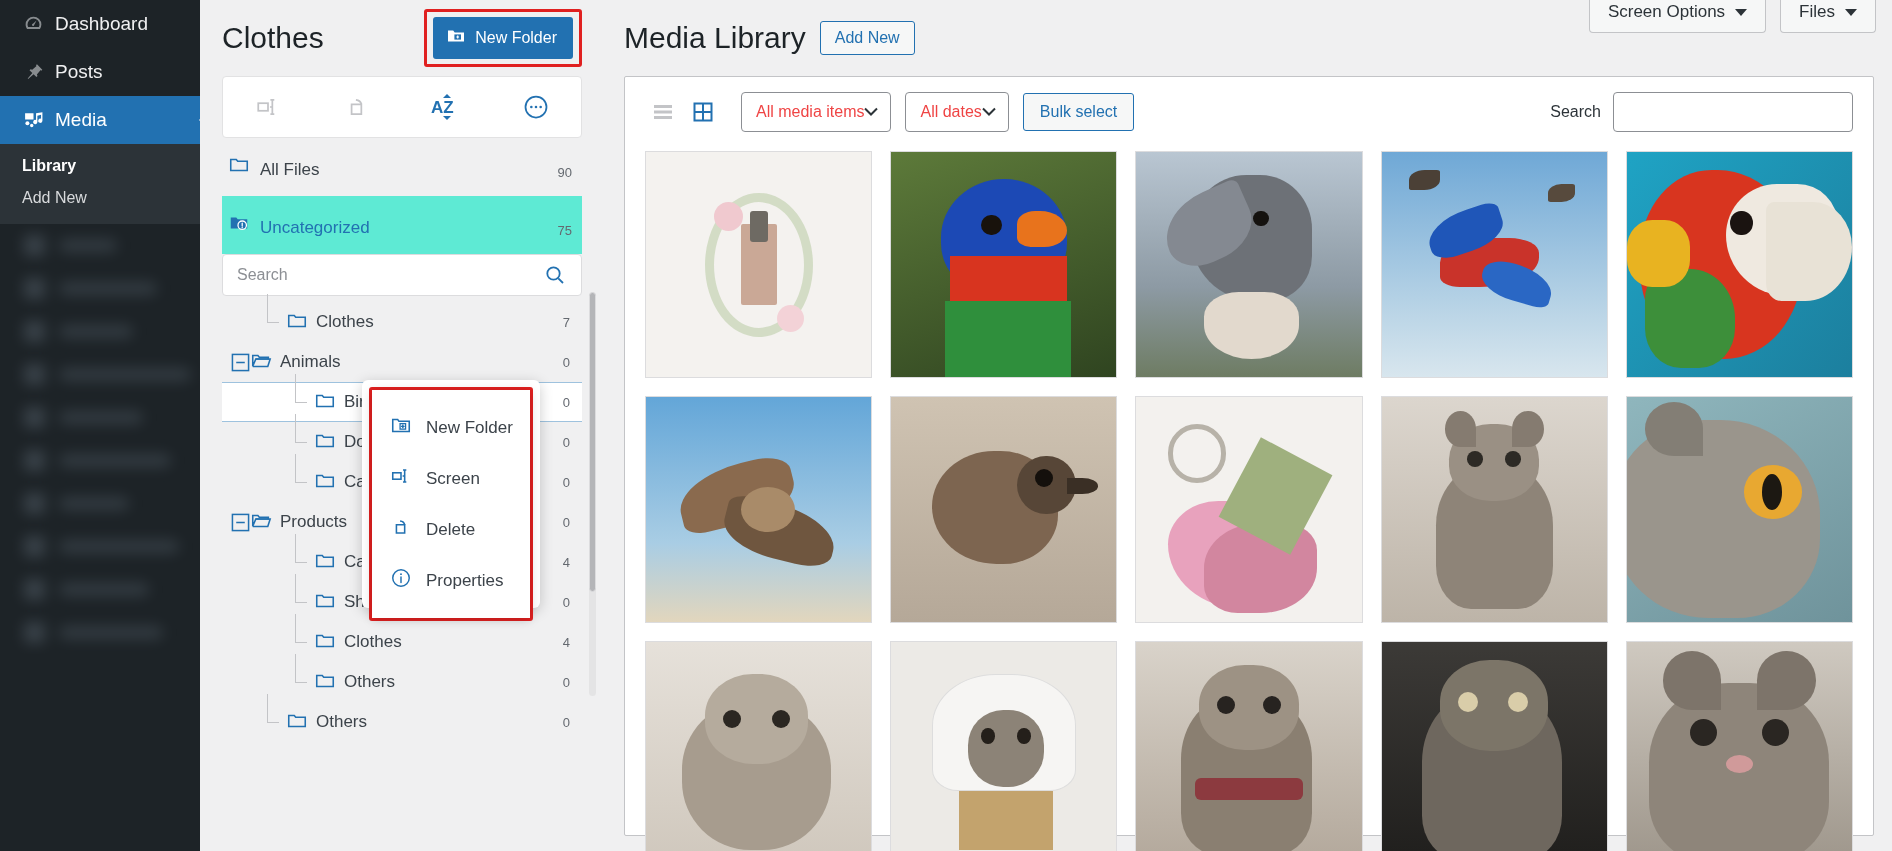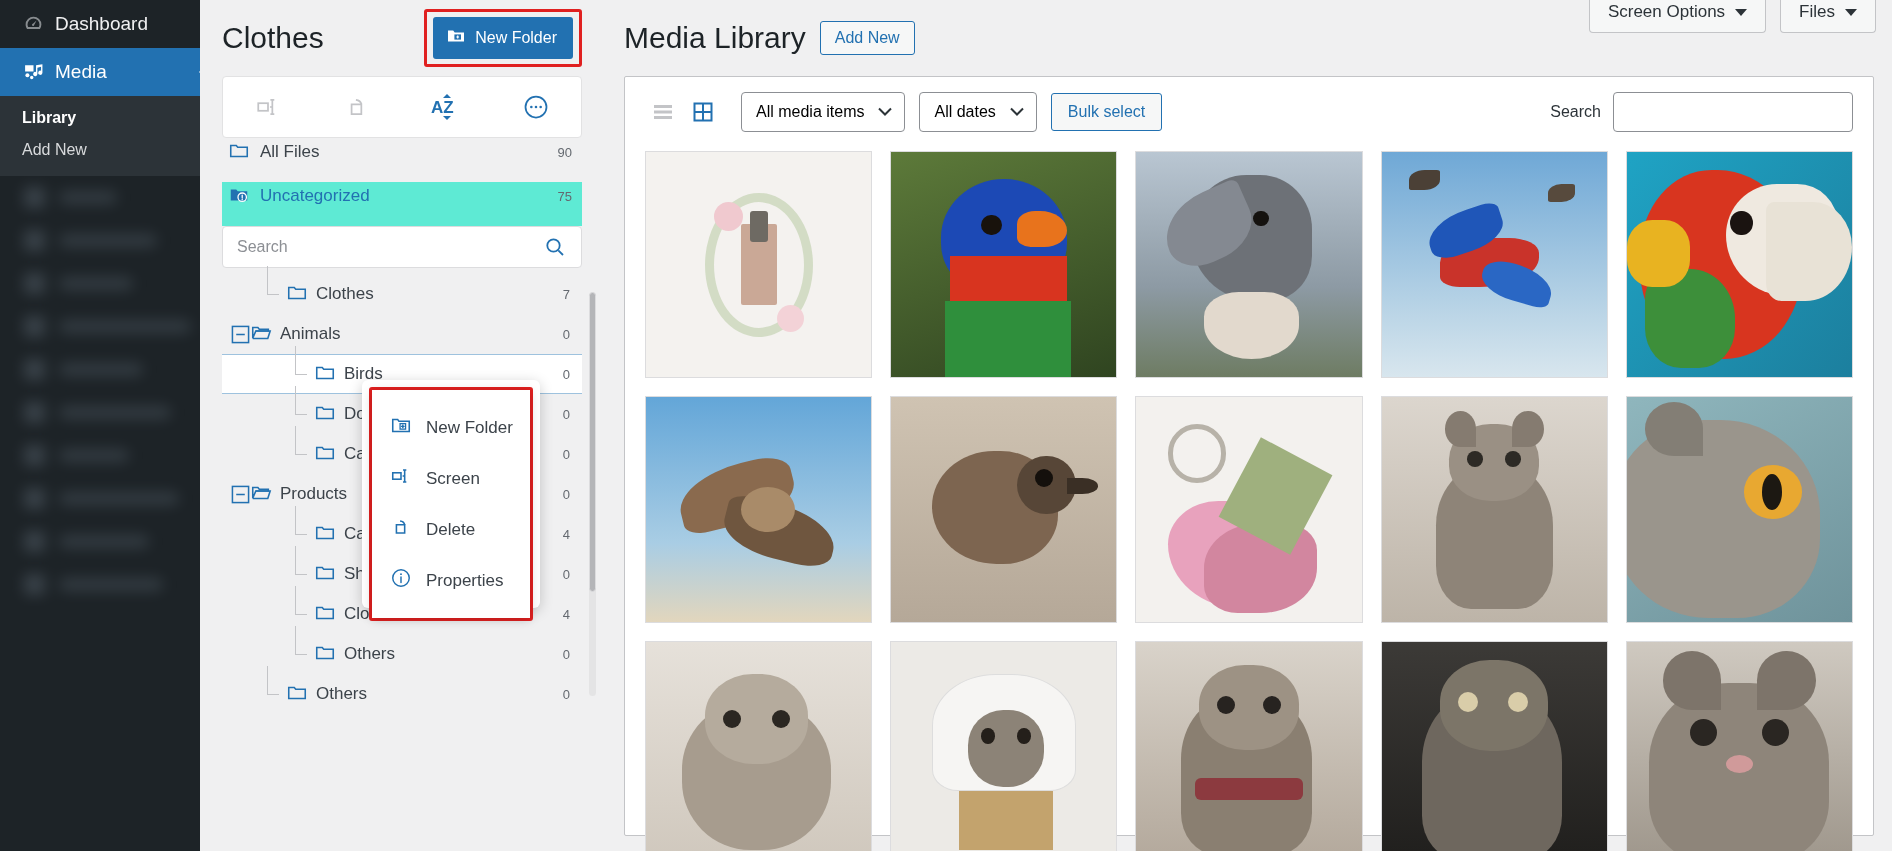--- a/index.html
+++ b/index.html
@@ -67,21 +67,21 @@
     padding: 9px 16px 9px 13px; cursor: pointer; white-space: nowrap;
   }
   .folder-toolbar {
     background: #fff; border: 1px solid #e2e2e3; border-radius: 4px;
     height: 62px; display: flex; align-items: center;
   }
   .tb-btn { flex: 1; display: flex; align-items: center; justify-content: center;
     cursor: pointer; height: 100%; }
 
   .root-row {
-    display: flex; align-items: center; height: 44px;
+    display: flex; align-items: flex-end; height: 58px;
     padding: 0 10px 16px 6px; font-size: 17px; color: #3c434a;
   }
   .root-row .lbl { flex: 1; margin-left: 10px; }
   .root-row .cnt { font-size: 13px; color: #646970; }
   .root-row.selected { background: #5eead4; }
   .root-row.selected .lbl { color: #2271b1; }
 
   .folder-search {
     position: relative; background: #fff;
     border: 1px solid #dcdcde; border-radius: 4px;
@@ -151,22 +151,22 @@
   }
   .ml-toolbar {
     display: flex; align-items: center; gap: 14px;
     padding: 14px 20px; height: 70px;
   }
   .viewmodes { display: flex; gap: 4px; margin-right: 6px; }
   .vm-btn { width: 36px; height: 34px; display: flex; align-items: center;
     justify-content: center; cursor: pointer; }
   .sel-box {
     border: 1px solid #8c8f94; border-radius: 4px; background: #fff;
-    height: 40px; display: flex; align-items: center; gap: 14px;
-    padding: 0 12px 0 14px; font-size: 16px; color: #000000; cursor: pointer;
+    height: 40px; display: flex; align-items: center; 
+    padding: 0 12px 0 14px; font-size: 16px; color: #ef4444; cursor: pointer;
   }
   .btn-bulk {
     background: #f6f7f7; border: 1px solid #2271b1; color: #2271b1;
     border-radius: 3px; font-size: 16px; font-family: inherit;
     padding: 9px 16px; cursor: pointer;
   }
   .search-wrap { margin-left: auto; display: flex; align-items: center; gap: 12px; }
   .search-lbl { font-size: 16px; color: #2c3338; }
   .search-input {
     width: 240px; height: 40px; border: 1px solid #8c8f94; border-radius: 4px;
@@ -204,20 +204,28 @@
 
     <div class="wp-item">
       <span class="wp-ico">
         <svg width="21" height="21" viewBox="0 0 20 20" fill="#a7aaad">
           <path d="M10 2.5a7.5 7.5 0 00-7.5 7.5c0 1.6.5 3 1.4 4.2h12.2A7.4 7.4 0 0017.5 10 7.5 7.5 0 0010 2.5zm0 1.8a5.7 5.7 0 015.7 5.7c0 .9-.2 1.7-.6 2.4H4.9a5.6 5.6 0 01-.6-2.4A5.7 5.7 0 0110 4.3zm2.9 2l-3.4 3.1a1 1 0 101.1 1.1L12.9 6.3z"></path>
         </svg>
       </span>
       <span>Dashboard</span>
     </div>
 
+    <div class="wp-item">
+      <span class="wp-ico">
+        <svg width="21" height="21" viewBox="0 0 20 20" fill="#a7aaad">
+          <path d="M13.3 2.2l-1 1 .6.6-4.1 3.6-1.6-.6-1 1 2.7 2.7-4.4 5.2.4.4 5.2-4.4 2.7 2.7 1-1-.6-1.6 3.6-4.1.6.6 1-1z"></path>
+        </svg>
+      </span>
+      <span>Posts</span>
+    </div>
 
     <div class="wp-item active">
       <span class="wp-ico">
         <svg width="21" height="21" viewBox="0 0 20 20" fill="#ffffff">
           <path d="M2 3h8v6H2V3zm1.6 4.9l1.7-2.2 1.2 1.5.9-1.1 1.3 1.8H3.6z"></path>
           <circle cx="7.4" cy="5" r="1"></circle>
           <path d="M12.4 3.2v6.4a2 2 0 10 1.3 1.9V5.4l3.5-.9v3.9a2 2 0 101.3 1.9V2.2l-6.1 1z"></path>
           <circle cx="4.2" cy="12.6" r="1.9"></circle>
           <circle cx="8.3" cy="14.8" r="1.6"></circle>
         </svg>

